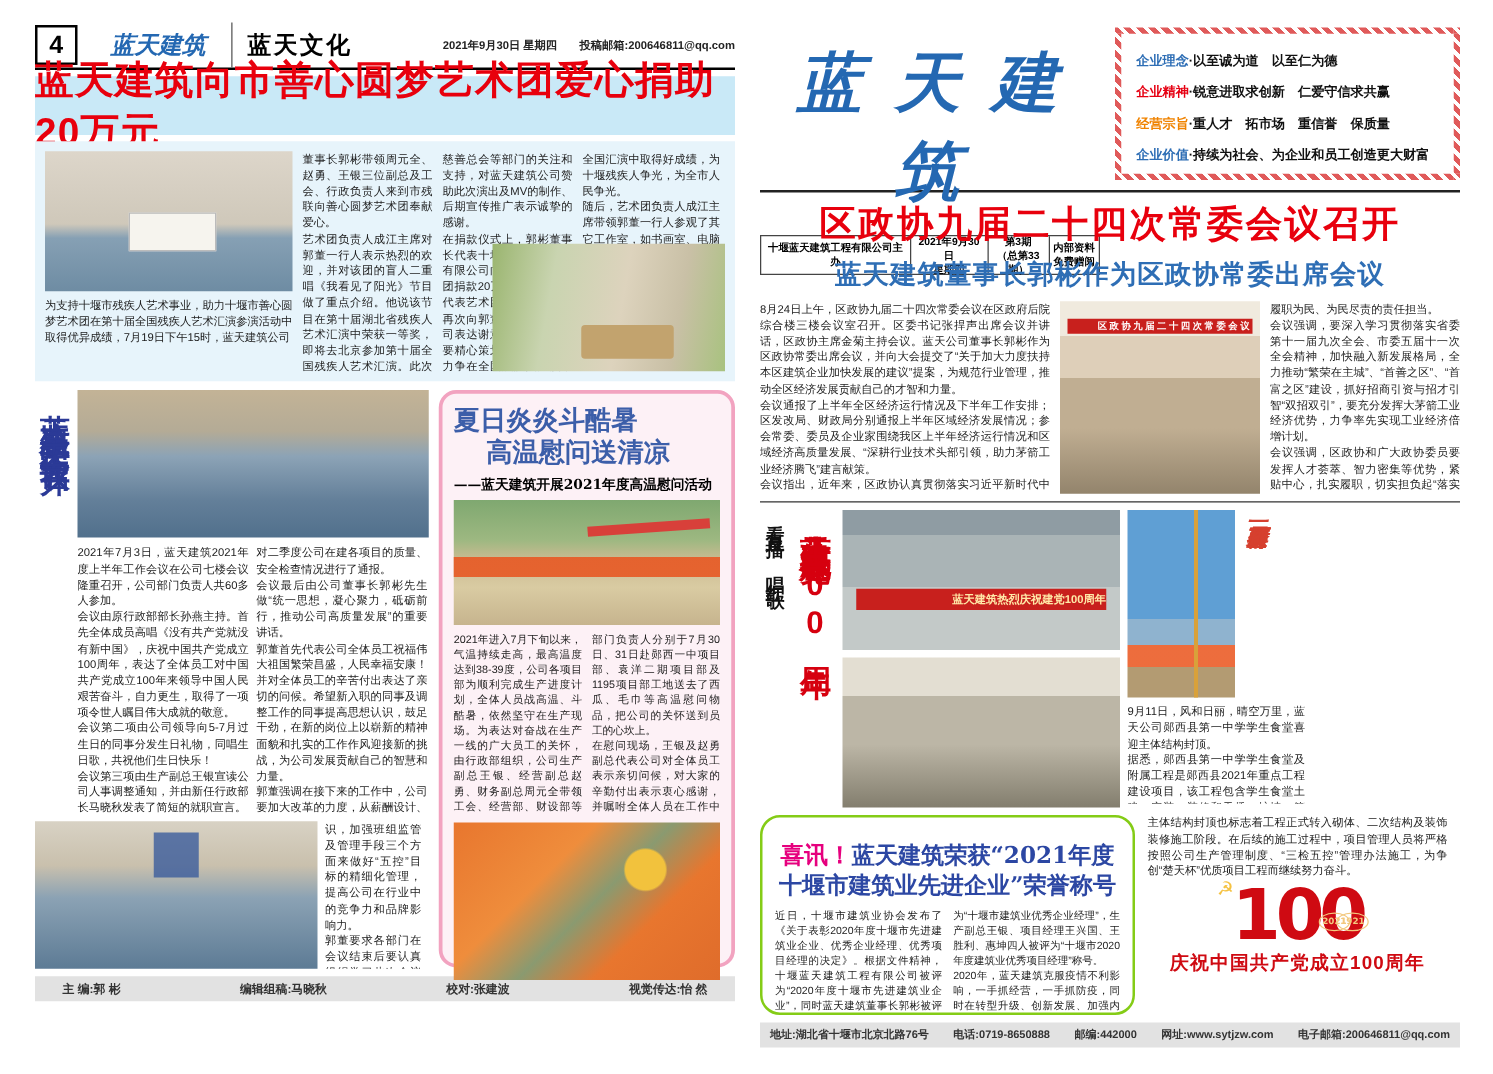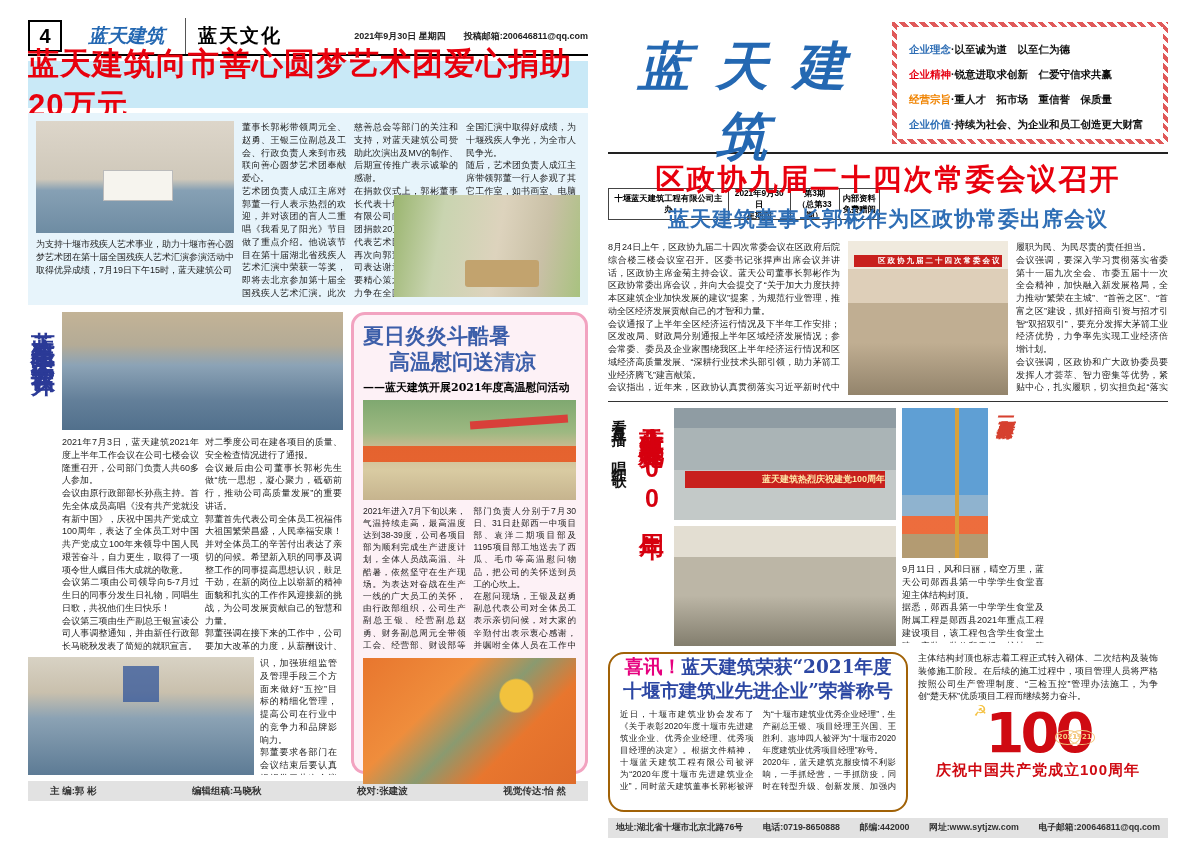--- a/index.html
+++ b/index.html
@@ -112,21 +112,21 @@
   .rp-topping { width:142px; flex:none; }
   .topping-row { display:flex; gap:4px; }
   .ph-crane { width:86px; height:150px;
      background:linear-gradient(90deg,rgba(0,0,0,0) 0 62%,#d9a13a 62% 66%,rgba(0,0,0,0) 66% 100%),
                 linear-gradient(180deg,#5f9fd4 0 58%,#8fb3cf 58% 72%,rgba(235,93,40,.9) 72% 84%,#b39b72 84% 100%); }
   .vert-head-topping { writing-mode:vertical-rl; text-orientation:upright; color:#d6402f; font-weight:900;
                        font-size:17px; line-height:25px; height:148px; font-family:"DejaVu Serif",serif; font-style:italic; }
   .topping-body { margin-top:5px; height:80px; }
 
   .rp-bottom { display:flex; gap:10px; margin-top:6px; height:160px; }
-  .award-box { width:300px; flex:none; border:2px solid #a16207; border-radius:16px; padding:0 10px; }
+  .award-box { width:300px; flex:none; border:2px solid #84cc16; border-radius:16px; padding:18px 10px; }
   .award-head { text-align:center; white-space:pre-line; color:#2c47a3; font-size:18.5px; font-weight:900; line-height:1.3;
                 font-family:"DejaVu Serif",serif; }
   .award-prefix { color:#e6007e; font-size:19px; font-weight:900; }
   .award-body { margin-top:6px; height:92px; column-count:2; column-gap:9px; font-size:8.4px; }
   .rp-bottom-right { width:240px; display:flex; flex-direction:column; }
   .anniv { margin-top:2px; text-align:center; }
   .anniv-num { position:relative; display:inline-block; font-size:56px; font-weight:900; color:#cf0a12;
                letter-spacing:-4px; line-height:0.95; font-family:"DejaVu Sans",sans-serif; }
   .anniv-emblem { position:absolute; left:-12px; top:-2px; color:#f5c242; font-size:15px; letter-spacing:0; }
   .anniv-year { position:absolute; top:46%; font-size:7px; font-weight:bold; color:#f3c87e; border:1px solid #f3c87e;

